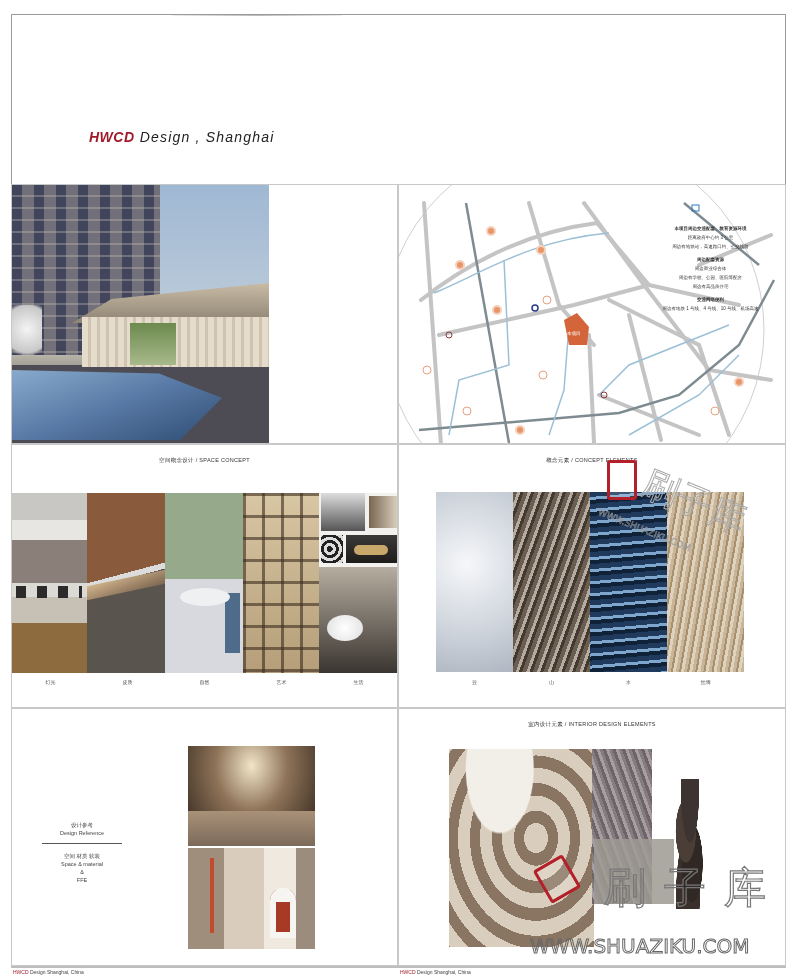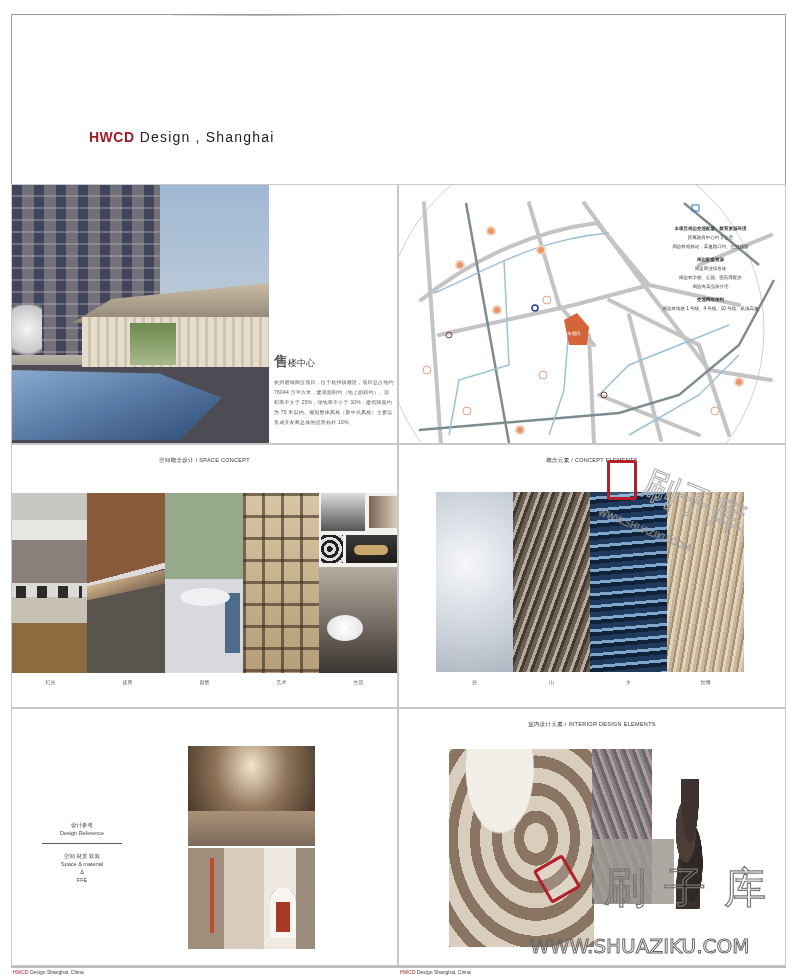--- a/index.html
+++ b/index.html
@@ -2,21 +2,21 @@
 <html><head>
 <meta charset="utf-8">
 <style>
   * { box-sizing: border-box; margin: 0; padding: 0; }
   html, body { width: 800px; height: 977px; background: #ffffff; overflow: hidden; }
   body { position: relative; font-family: "Liberation Sans", sans-serif; color: #333; }
 
   .panel { position: absolute; background: #fff; border: 1px solid #c8c8c8; overflow: hidden; }
 
   
-  #cover { left: 11px; top: 14px; width: 775px; height: 171px; border: 1px solid #9a9a9a; }
+  #cover { left: 11px; top: 14px; width: 775px; height: 171px; border: 1px solid #9a9a9a; font-style: italic; }
   #cover .shade { position: absolute; left: 160px; top: -2px; width: 170px; height: 3px; background: linear-gradient(90deg, #eee, #bbb, #eee); }
   #cover .title { position: absolute; left: 77px; top: 114px; font-size: 14px; letter-spacing: 1.2px; color: #222; }
   #cover .title .brand { color: #a01a2a; font-weight: bold; letter-spacing: 0.5px; }
 
   
   #p-sales { left: 11px; top: 184px; width: 387px; height: 260px; }
   #p-sales .photo { position: absolute; left: 0; top: 0; width: 257px; height: 258px;
     background: linear-gradient(180deg, #9fb8d3 0%, #b9c9d9 45%, #d4d0c3 60%, #8b8780 75%, #5f6f86 85%, #3e5675 100%); }
   .tower { position: absolute; left: 0; top: 0; width: 148px; height: 170px;
     background: repeating-linear-gradient(90deg, #3c3f56 0 10px, #6f6c76 10px 22px), #444; opacity: .95; }
@@ -125,26 +125,20 @@
 <div id="p-sales" class="panel">
   <div class="photo">
     <div class="deck"></div>
     <div class="tower"></div>
     <div class="tree"></div>
     <div class="canopy"></div>
     <div class="pavilion"></div>
     <div class="greenwall"></div>
     <div class="pool"></div>
   </div>
-  <div class="sales-text">
-    <div class="sales-title">
-      <span class="big">售</span><span>楼中心</span>
-    </div>
-    <div class="sales-body">杭州碧城御云项目，位于杭州钱塘区，项目总占地约 76044 万平方米，建筑面积约（地上面积约）。容积率不大于 25%，绿地率不小于 30%，建筑限高约为 75 米以内。规划整体风格（新中式风格）主要以形成开发商总体的品质标杆 10%。</div>
-  </div>
 </div>
 
 <div id="p-map" class="panel">
   <svg width="388" height="260" viewBox="0 0 388 260">
     <circle cx="175" cy="145" r="190" fill="none" stroke="#cfcfcf" stroke-width="1"></circle>
 
     <g fill="none" stroke="#c4c4c4" stroke-width="4" stroke-linecap="round">
       <path d="M25 18 L42 260"></path>
       <path d="M130 18 L160 120 L195 160"></path>
       <path d="M185 18 L245 100 L310 185 L372 195"></path>

